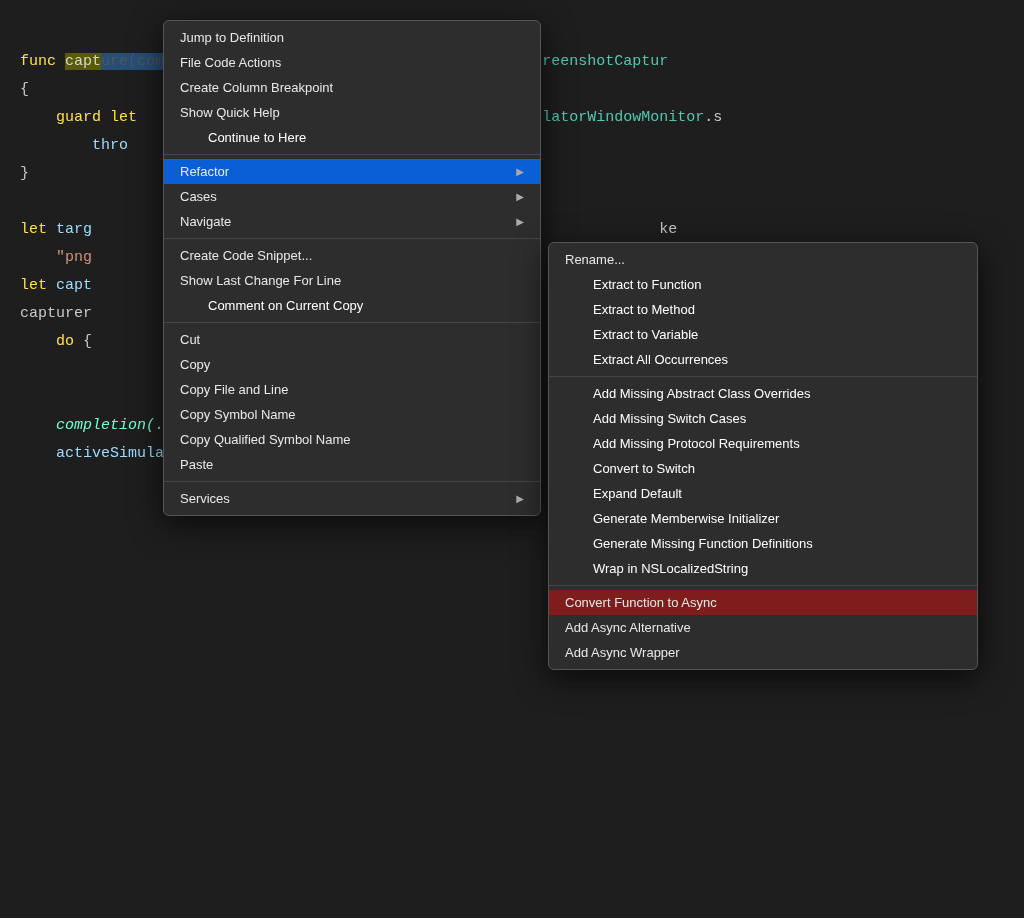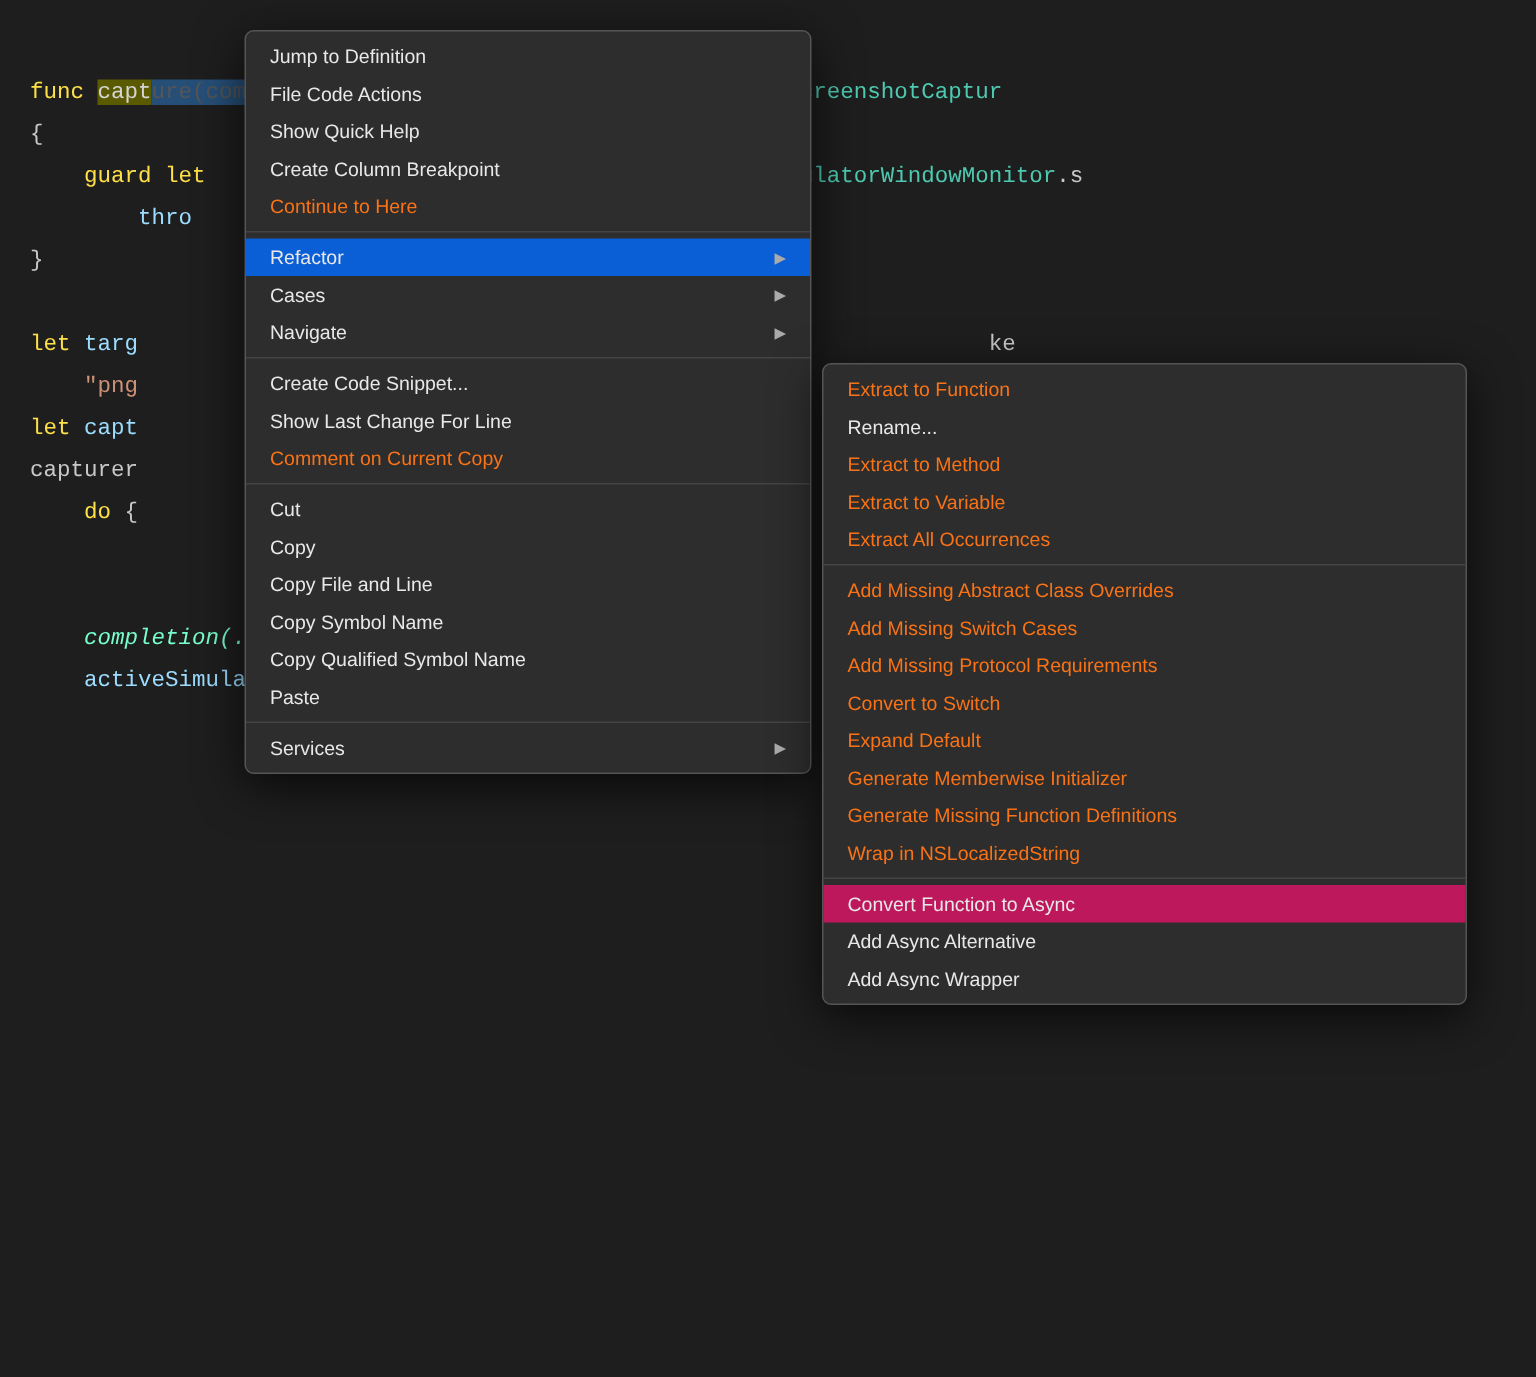--- a/index.html
+++ b/index.html
@@ -53,22 +53,23 @@
       justify-content: space-between;
       white-space: nowrap;
       user-select: none;
     }
 
     .menu-item.active {
       background: #0a5fd6;
     }
 
     .menu-item.disabled {
-      color: #f97316;
+      color: #ffffff;
       cursor: default;
+      margin-left: 28px;
     }
 
     .menu-separator {
       height: 1px;
       background: #444;
       margin: 4px 0;
     }
 
     .menu-arrow {
       font-size: 10px;
@@ -121,24 +122,24 @@
     <span style="color:#9cdcfe">activeSimulatorWindow</span>(device: url: targetLocat</div>
 
 <div class="context-menu primary-menu">
   <div class="menu-item">
     <span>Jump to Definition</span>
   </div>
   <div class="menu-item">
     <span>File Code Actions</span>
   </div>
   <div class="menu-item">
+    <span>Create Column Breakpoint</span>
+  </div>
+  <div class="menu-item">
     <span>Show Quick Help</span>
-  </div>
-  <div class="menu-item">
-    <span>Create Column Breakpoint</span>
   </div>
   <div class="menu-item disabled">
     <span>Continue to Here</span>
   </div>
   <div class="menu-separator"></div>
   <div class="menu-item active">
     <span>Refactor</span>
     <span class="menu-arrow">▶</span>
   </div>
   <div class="menu-item">
@@ -179,26 +180,26 @@
     <span>Paste</span>
   </div>
   <div class="menu-separator"></div>
   <div class="menu-item">
     <span>Services</span>
     <span class="menu-arrow">▶</span>
   </div>
 </div>
 
 <div class="context-menu refactor-menu">
+  <div class="menu-item">
+    <span>Rename...</span>
+  </div>
   <div class="menu-item disabled">
     <span>Extract to Function</span>
   </div>
-  <div class="menu-item">
-    <span>Rename...</span>
-  </div>
   <div class="menu-item disabled">
     <span>Extract to Method</span>
   </div>
   <div class="menu-item disabled">
     <span>Extract to Variable</span>
   </div>
   <div class="menu-item disabled">
     <span>Extract All Occurrences</span>
   </div>
   <div class="menu-separator"></div>
@@ -220,21 +221,21 @@
   <div class="menu-item disabled">
     <span>Generate Memberwise Initializer</span>
   </div>
   <div class="menu-item disabled">
     <span>Generate Missing Function Definitions</span>
   </div>
   <div class="menu-item disabled">
     <span>Wrap in NSLocalizedString</span>
   </div>
   <div class="menu-separator"></div>
-  <div class="menu-item highlighted" style="background:#be185d;">
+  <div class="menu-item highlighted" style="background:#7f1d1d;">
     <span>Convert Function to Async</span>
   </div>
   <div class="menu-item">
     <span>Add Async Alternative</span>
   </div>
   <div class="menu-item">
     <span>Add Async Wrapper</span>
   </div>
 </div>
 

